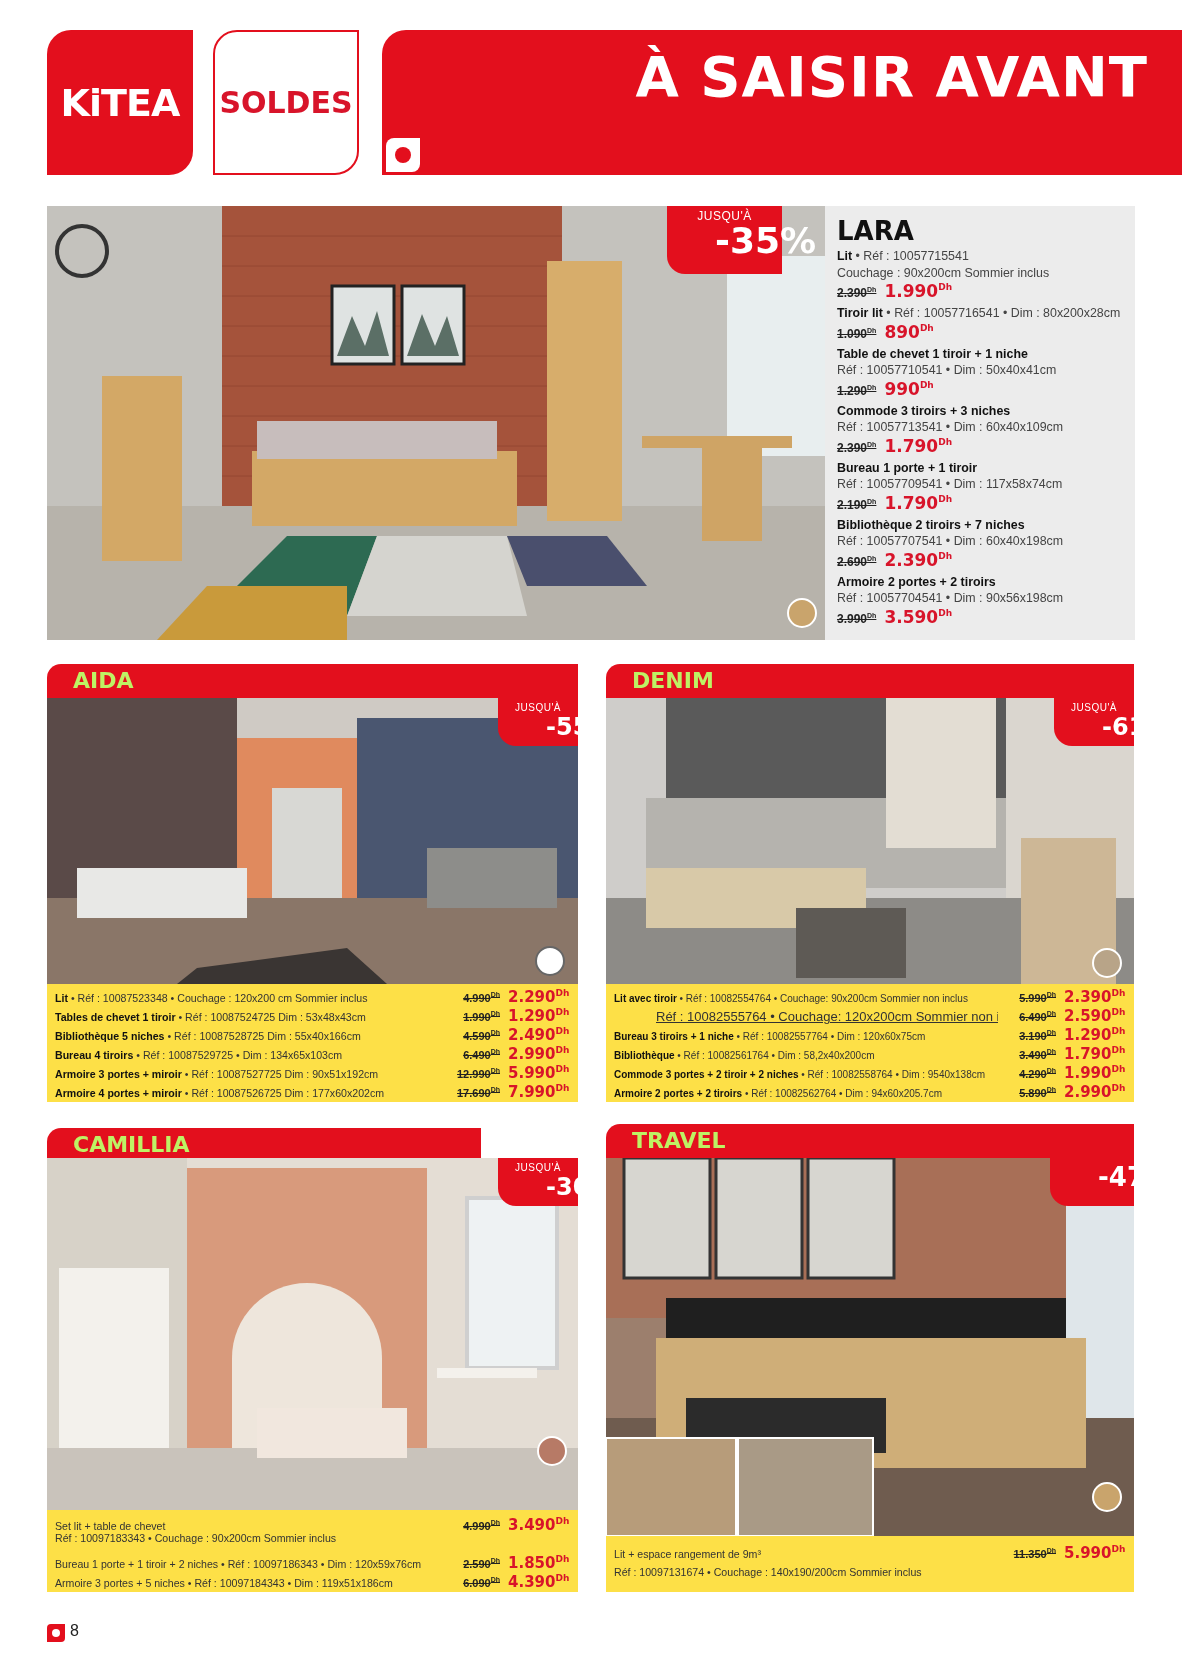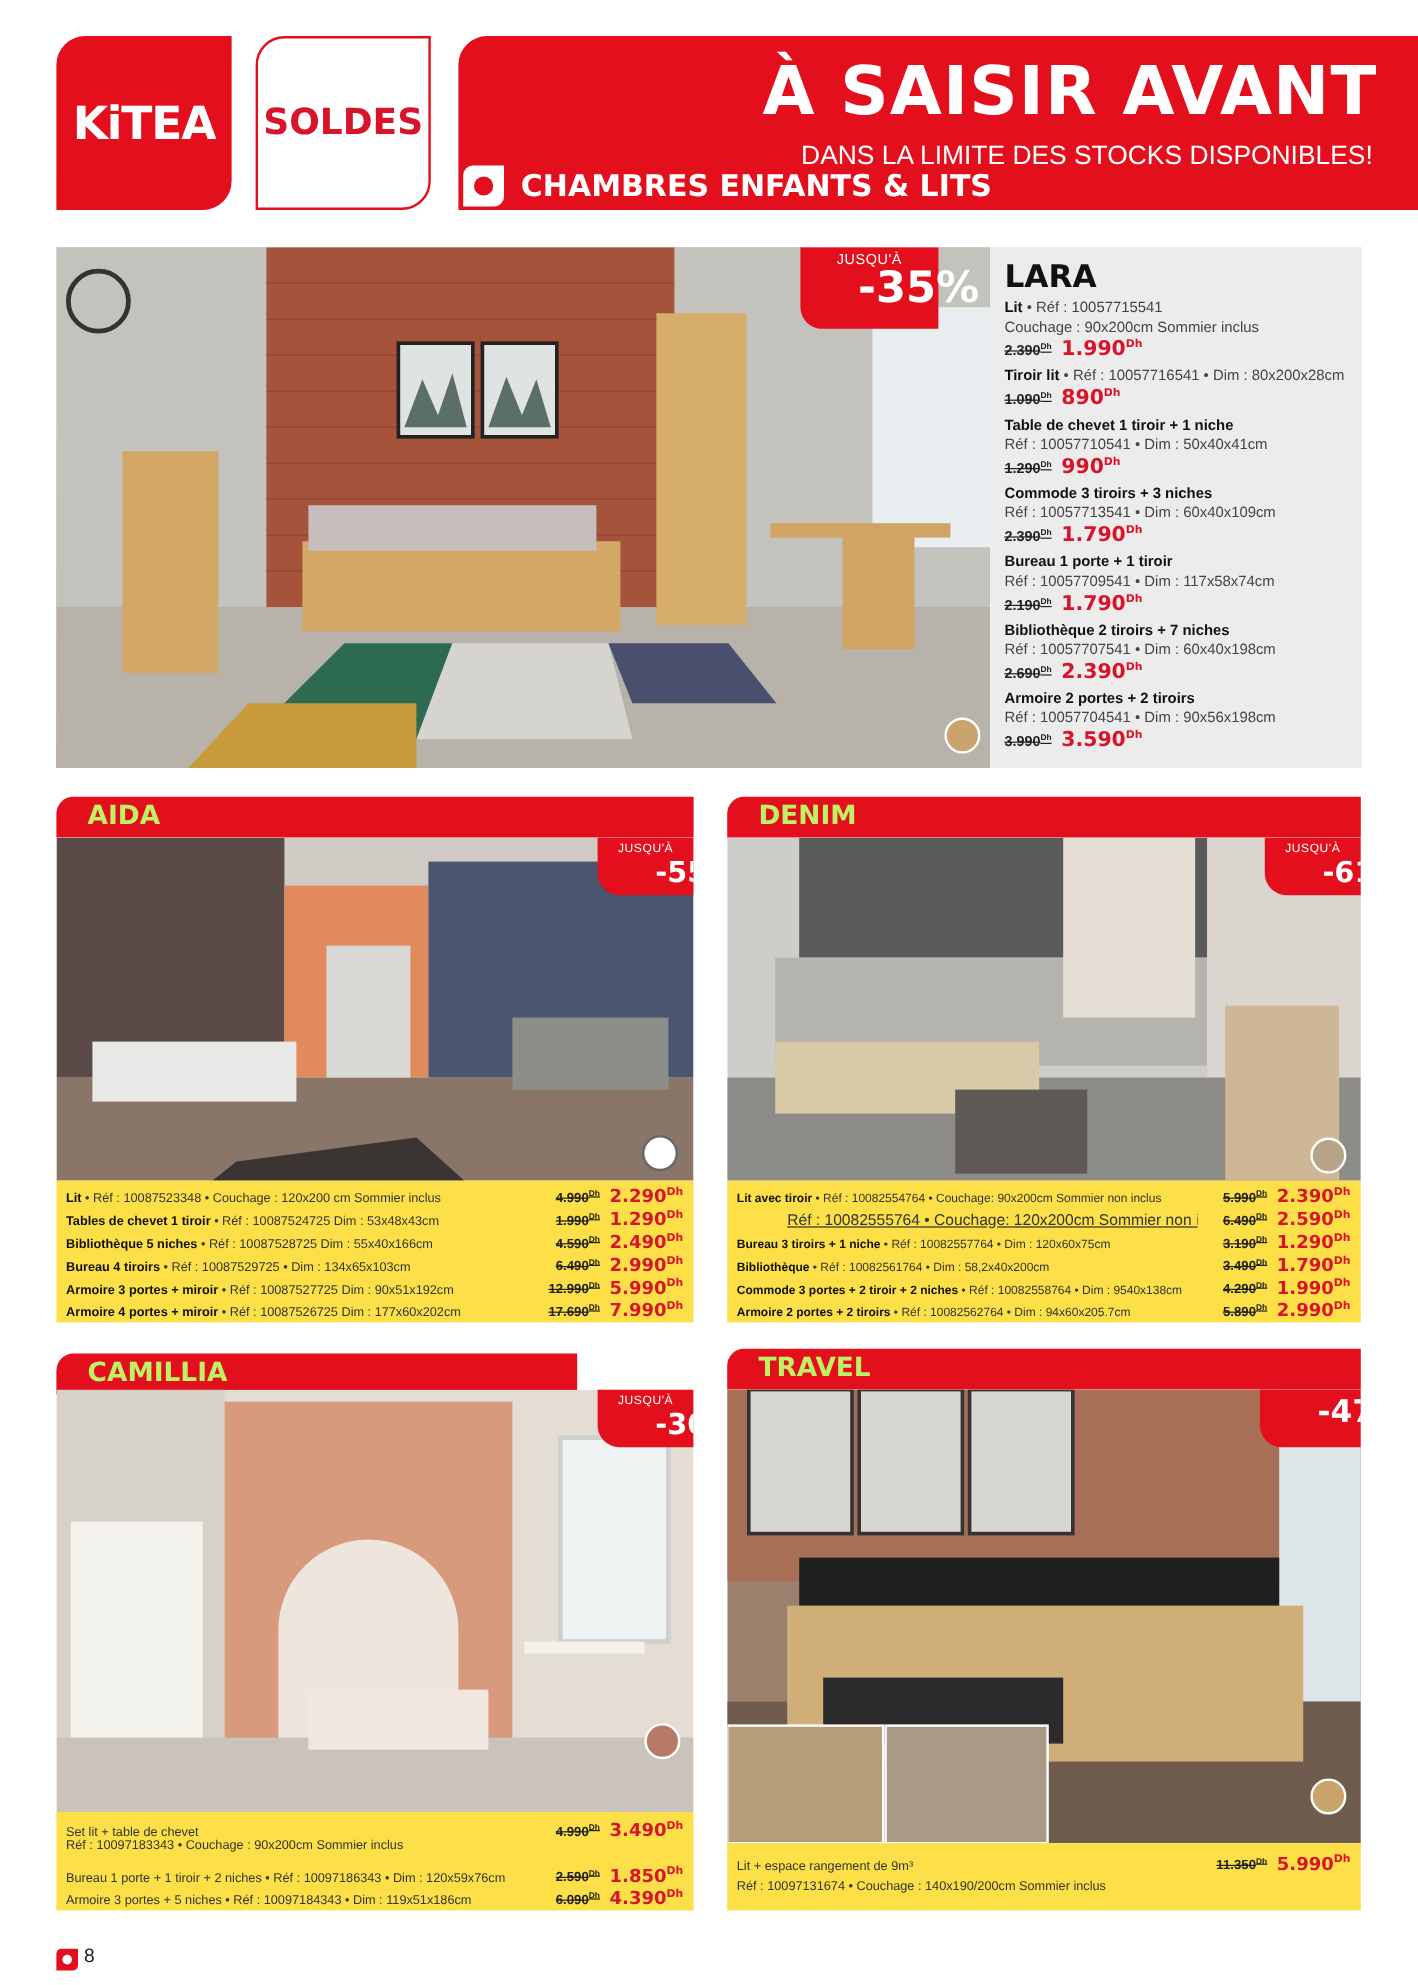--- a/index.html
+++ b/index.html
@@ -58,25 +58,23 @@
 <body>
 
 <div class="abs logo-box">
   <span class="logo-text">KiTEA</span>
 </div>
 <div class="abs soldes-box">
   <span class="soldes-text">SOLDES</span>
 </div>
 <div class="abs banner">
   <div class="banner-title">À SAISIR AVANT</div>
-  <div class="banner-sub">DANS LA LIMITE DES STOCKS DISPONIBLES!</div>
   <div class="cat-icon">
       <div class="dot"></div>
     </div>
-  <div class="cat-text">CHAMBRES ENFANTS &amp; LITS</div>
 </div>
 
 <div class="abs lara-photo">
   <svg width="778" height="434" viewBox="0 0 778 434">
     <rect x="0" y="0" width="778" height="300" fill="#c4c2bd"></rect>
     <rect x="175" y="0" width="340" height="300" fill="#a5533b"></rect>
     <g stroke="#8a3f2c" stroke-width="1" opacity="0.6">
       <line x1="175" y1="30" x2="515" y2="30"></line>
         <line x1="175" y1="60" x2="515" y2="60"></line>
         <line x1="175" y1="90" x2="515" y2="90"></line>

